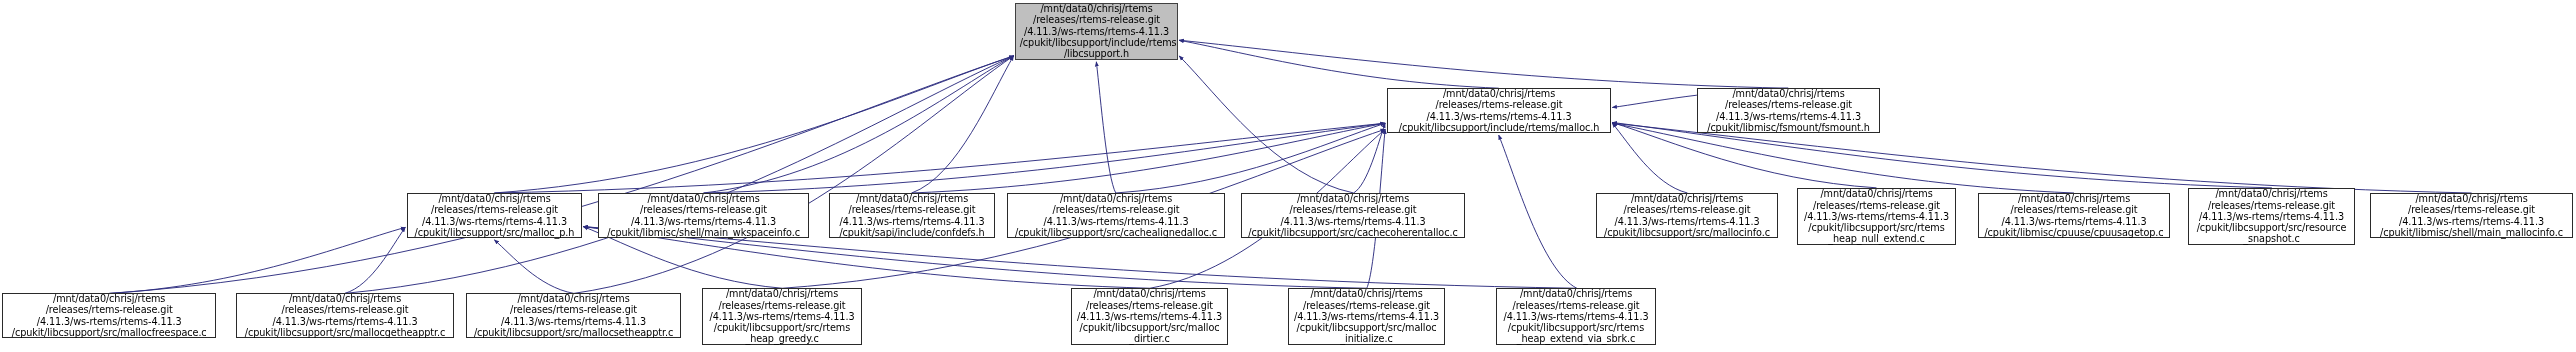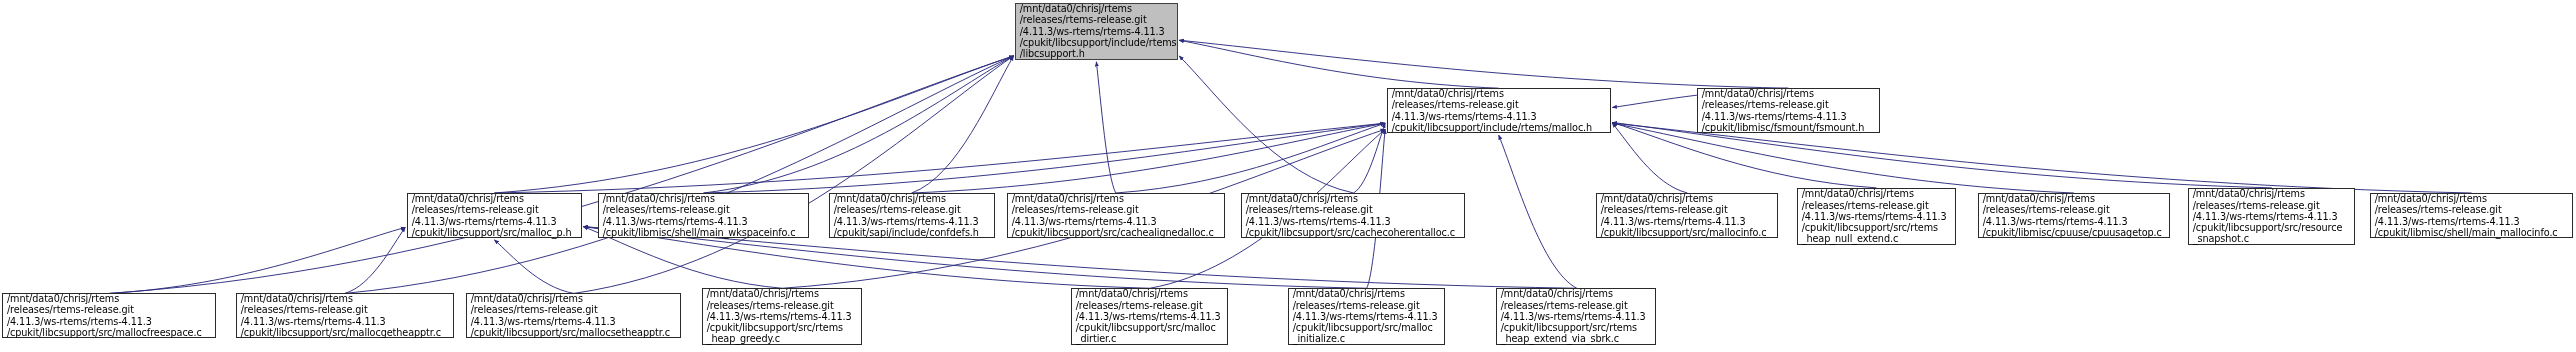--- a/index.html
+++ b/index.html
@@ -31,20 +31,21 @@
     border: 0.7px solid #2a2a2a;
     background: #ffffff;
     color: #000000;
     font-size: 9.7px;
     line-height: 11.3px;
     letter-spacing: -0.1px;
     white-space: pre-line;
     display: flex;
     align-items: center;
     justify-content: center;
+    text-align: center;
     padding: 1.5px 3.7px;
     z-index: 5;
   }
   .node.root {
     background: #bfbfbf;
     border: 0.7px solid #404040;
   }
   .node .label {
     display: block;
     width: 100%;

